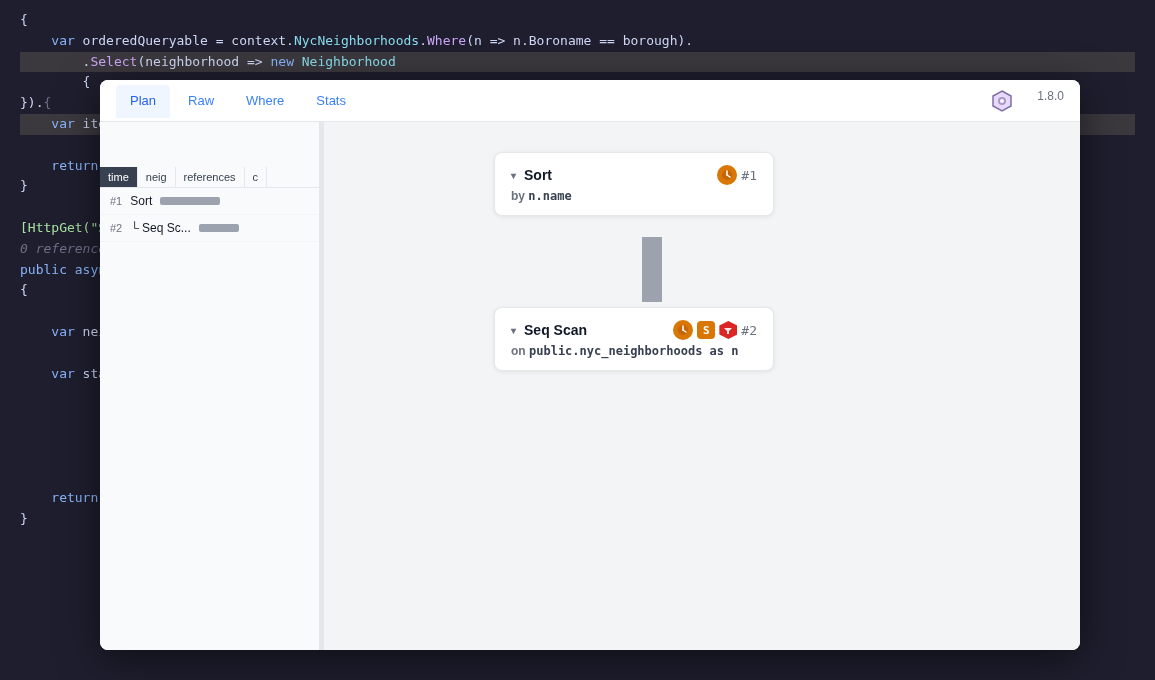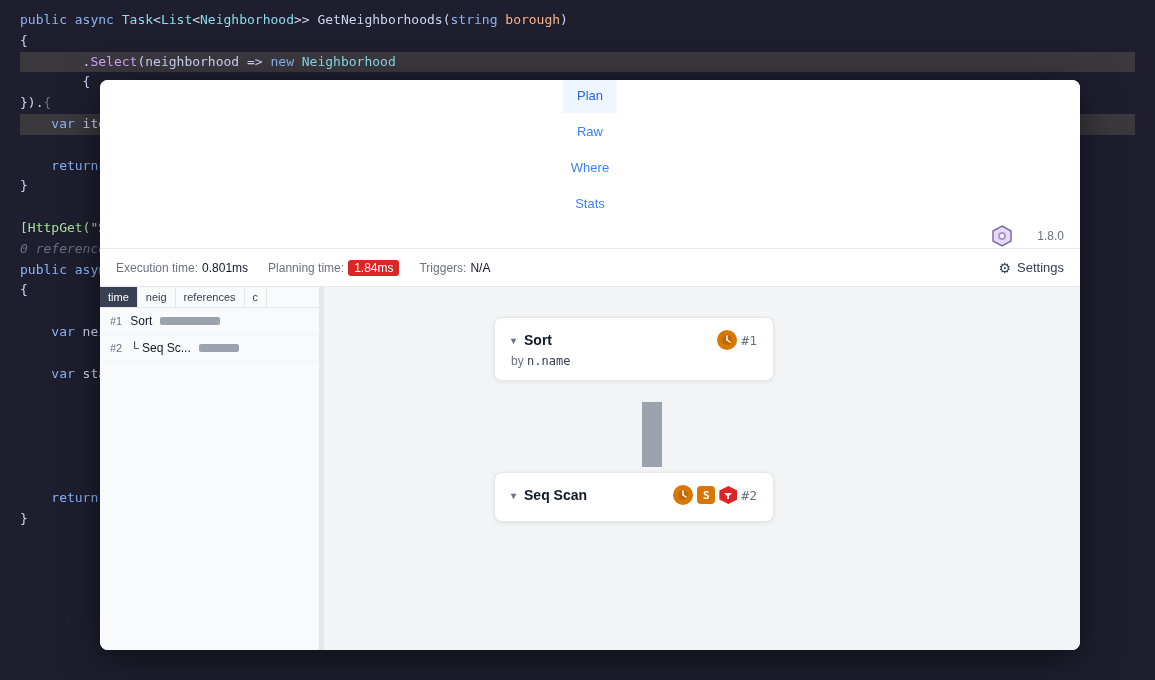--- a/index.html
+++ b/index.html
@@ -88,21 +88,20 @@
 
     
     .modal-tabs {
       display: flex;
       align-items: center;
       padding: 0 16px;
       border-bottom: 1px solid #e5e7eb;
       background: #ffffff;
       gap: 4px;
       min-height: 42px;
-      flex-direction: column;
     }
 
     .tab-btn {
       font-family: -apple-system, BlinkMacSystemFont, 'Segoe UI', sans-serif;
       font-size: 13px;
       padding: 8px 14px;
       border: none;
       background: transparent;
       cursor: pointer;
       color: #3b82f6;
@@ -113,21 +112,21 @@
     .tab-btn.active {
       color: #2563eb;
       background: #eff6ff;
       border-radius: 4px 4px 0 0;
       font-weight: 500;
     }
 
     .tab-version {
       margin-left: auto;
       display: flex;
-      align-items: center;
+      align-items: flex-start;
       gap: 23px;
       font-family: -apple-system, BlinkMacSystemFont, 'Segoe UI', sans-serif;
       font-size: 12px;
       color: #6b7280;
     }
 
     .version-icon {
       width: 24px;
       height: 24px;
     }
@@ -196,20 +195,21 @@
       border-bottom: 1px solid #e5e7eb;
       font-family: -apple-system, BlinkMacSystemFont, 'Segoe UI', sans-serif;
       font-size: 11px;
     }
 
     .panel-col {
       padding: 4px 8px;
       color: #374151;
       border-right: 1px solid #e5e7eb;
       font-weight: 500;
+      margin-top: 45px;
     }
 
     .panel-col.active {
       background: #374151;
       color: #ffffff;
     }
 
     .plan-row {
       display: flex;
       align-items: center;
@@ -326,42 +326,43 @@
     .node-number {
       color: #6b7280;
       font-size: 13px;
       font-weight: 400;
     }
 
     .plan-node-subtitle {
       font-family: -apple-system, BlinkMacSystemFont, 'Segoe UI', sans-serif;
       font-size: 12px;
       color: #6b7280;
+      font-weight: bold;
     }
 
     .plan-node-subtitle code {
       font-family: 'Consolas', monospace;
       font-size: 12px;
       color: #374151;
     }
 
     
     .collapse-icon {
       display: inline-block;
       margin-right: 2px;
       font-size: 10px;
       color: #6b7280;
     }
   </style>
 </head>
 <body>
 
 <div class="editor-bg">
-  <div class="code-line"><span class="kw">public</span> <span class="kw">async</span> <span class="type">Task</span>&lt;<span class="type">List</span>&lt;<span class="type" style="color:#89dceb">Neighborhood</span>&gt;&gt; <span style="color:#cdd6f4">GetNeighborhoods</span>(<span class="kw">string</span> <span class="param">borough</span>)</div>
   <div class="code-line">{</div>
+  <div class="code-line">    <span class="kw">var</span> orderedQueryable = context.<span style="color:#89dceb">NycNeighborhoods</span>.<span style="color:#cba6f7">Where</span>(n =&gt; n.Boroname == borough).</div>
   <div class="code-line highlight-line">        .<span style="color:#cba6f7">Select</span>(neighborhood =&gt; <span class="kw">new</span> <span style="color:#89dceb">Neighborhood</span></div>
   <div class="code-line">        {</div>
   <div class="code-line">}).<span style="color:#6c7086">{</span></div>
   <div class="code-line highlight-line">    <span class="kw">var</span> ite...    .<span style="color:#89dceb">To</span>...</div>
   <div class="code-line">&nbsp;</div>
   <div class="code-line">    <span class="kw">return</span> m...</div>
   <div class="code-line">}</div>
   <div class="code-line">&nbsp;</div>
   <div class="code-line"><span style="color:#a6e3a1">[HttpGet("S...</span></div>
   <div class="code-line"><span class="comment">0 references | Gio...</span></div>
@@ -391,38 +392,20 @@
     <div class="tab-version">
       <svg class="version-icon" viewBox="0 0 24 24" fill="none">
         <polygon points="12,2 21,7 21,17 12,22 3,17 3,7" stroke="#7c6fa4" stroke-width="1.5" fill="#e9d8fd"></polygon>
         <circle cx="12" cy="12" r="4" fill="#7c6fa4" opacity="0.6"></circle>
         <circle cx="12" cy="12" r="2" fill="#fff"></circle>
       </svg>
       <span>1.8.0</span>
     </div>
   </div>
 
-  <div class="modal-infobar">
-    <div class="info-item">
-      <span class="info-label">Execution time:</span>
-      <span class="info-value">0.801ms</span>
-    </div>
-    <div class="info-item">
-      <span class="info-label">Planning time:</span>
-      <span class="info-value danger">1.84ms</span>
-    </div>
-    <div class="info-item">
-      <span class="info-label">Triggers:</span>
-      <span class="info-value">N/A</span>
-    </div>
-    <button class="settings-btn">
-      <span style="font-size:14px;">⚙</span>
-      <span>Settings</span>
-    </button>
-  </div>
 
   <div class="modal-body">
 
     <div class="left-panel">
       <div class="panel-header">
         <div class="panel-col active">time</div>
         <div class="panel-col">neig</div>
         <div class="panel-col">references</div>
         <div class="panel-col">c</div>
       </div>
@@ -488,19 +471,22 @@
               <div class="badge badge-s" style="background:#d97706; border-radius:4px; font-size:11px; color:white; width:18px; height:18px; display:flex; align-items:center; justify-content:center; font-weight:bold;">S</div>
               <div class="badge badge-filter" style="background:#dc2626; clip-path: polygon(50% 0%, 100% 25%, 100% 75%, 50% 100%, 0% 75%, 0% 25%); width:18px; height:18px; display:flex; align-items:center; justify-content:center; font-size:10px; color:white; font-weight:bold; border-radius:0;">
                 <svg width="12" height="12" viewBox="0 0 12 12">
                   <polygon points="6,0 12,3 12,9 6,12 0,9 0,3" fill="#dc2626"></polygon>
                   <polygon points="2,4 10,4 7,7 7,10 5,10 5,7" fill="white" opacity="0.9"></polygon>
                 </svg>
               </div>
               <span class="node-number">#2</span>
             </div>
           </div>
+          <div class="plan-node-subtitle">
+            <span>on </span><code>public.nyc_neighborhoods as n</code>
+          </div>
         </div>
 
       </div>
     </div>
 
   </div>
 </div>
 
 </body></html>

